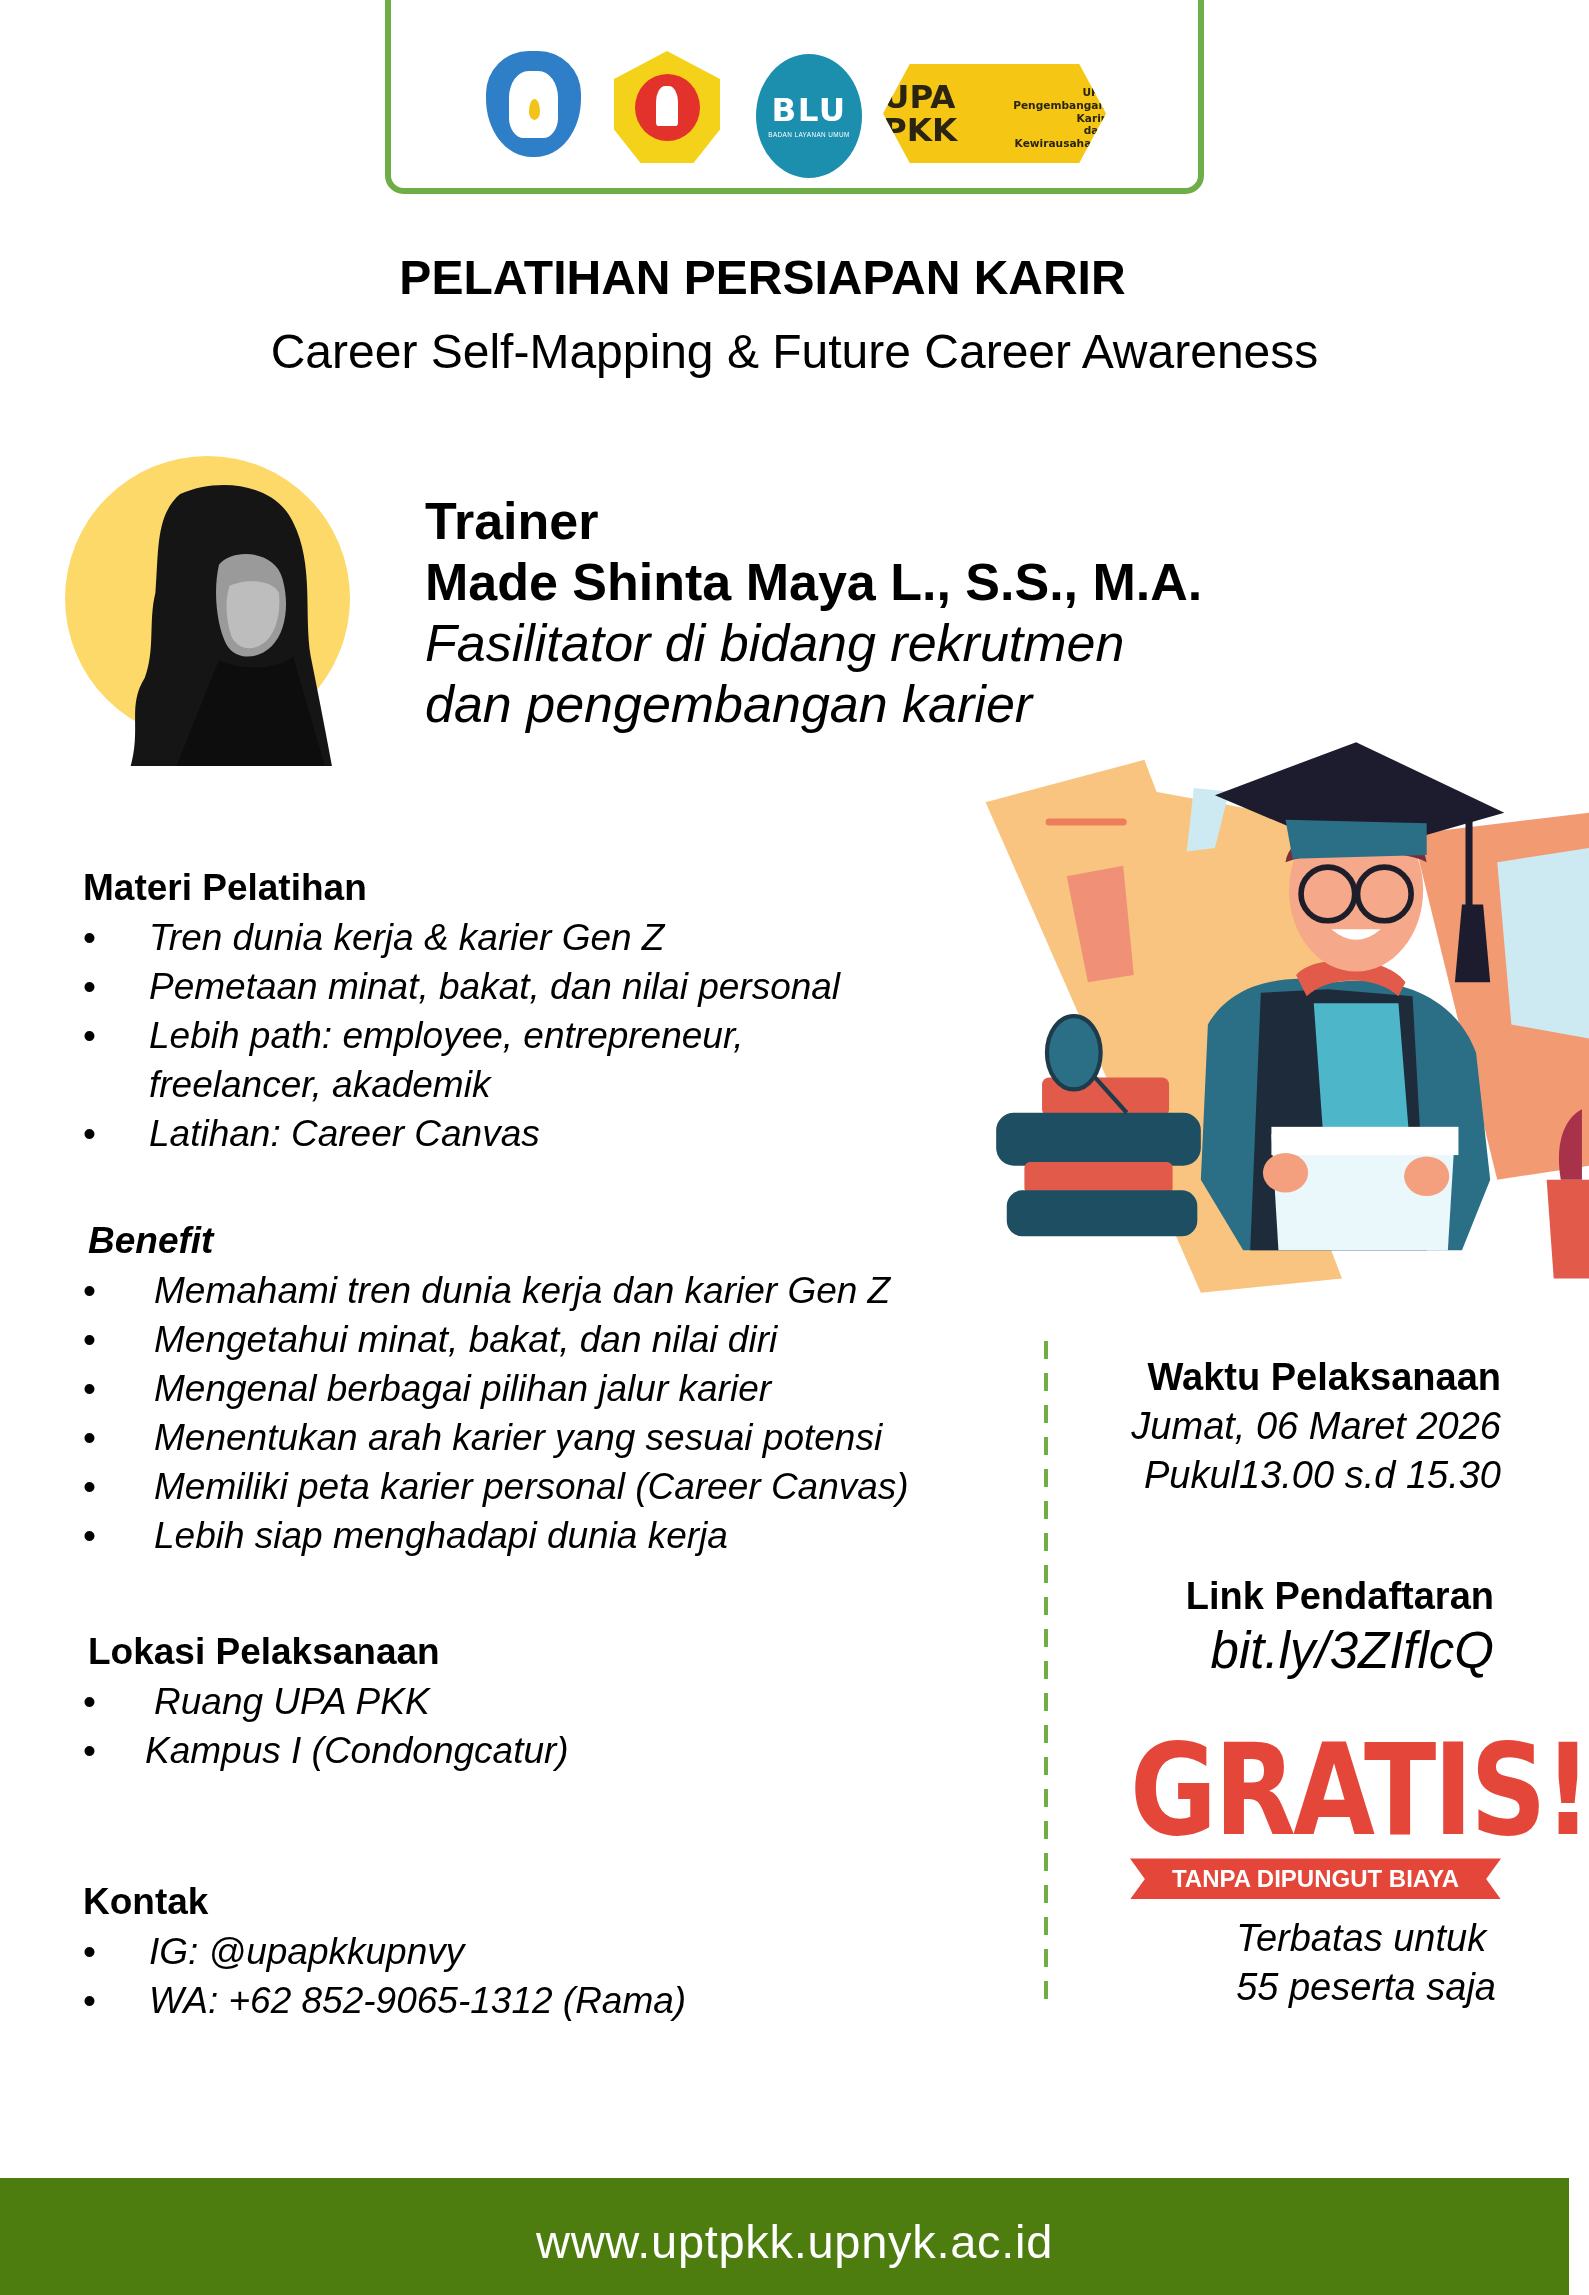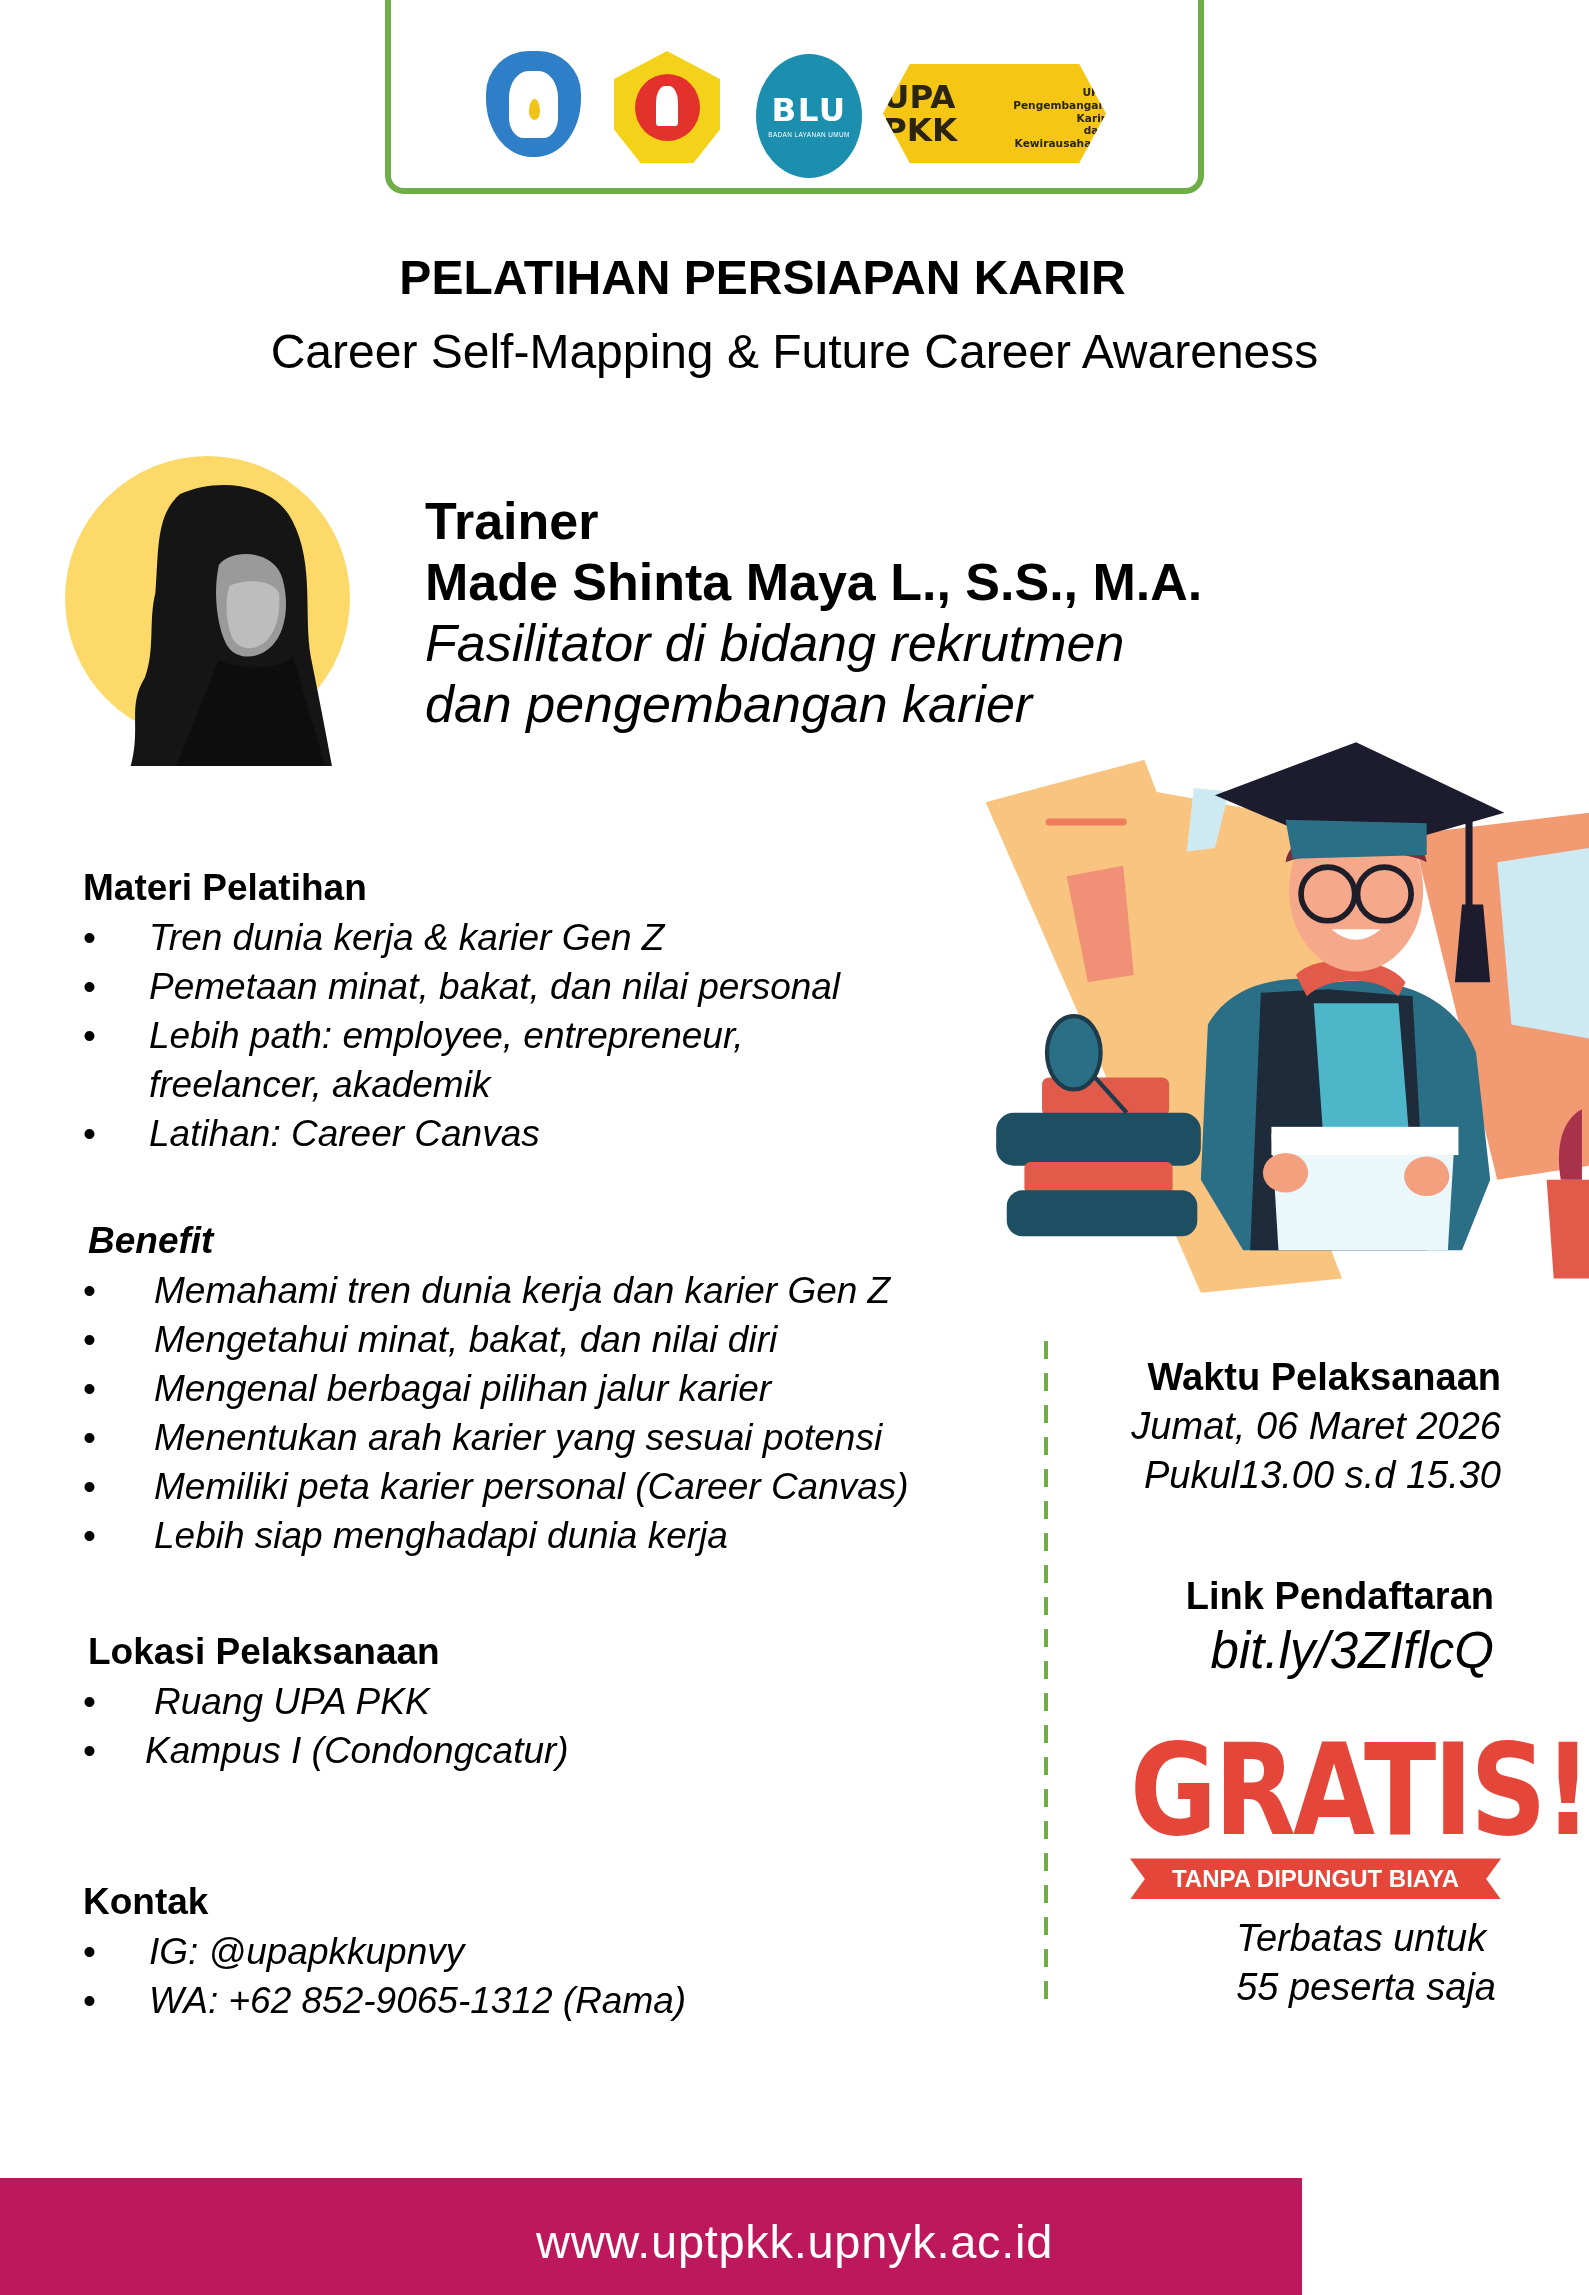--- a/index.html
+++ b/index.html
@@ -62,21 +62,21 @@
   .link-url { font-style:italic; font-size:51px; line-height:59px; display:block; }
 
   .gratis { left:1130px; top:1727px; width:371px; }
   .gratis .word { font-family:"DejaVu Sans", sans-serif; font-weight:bold; font-size:106px; line-height:106px;
                   color:#E5463A; letter-spacing:-2.8px; transform:scaleY(1.2); transform-origin:top; display:block; text-align:center; }
   .gratis .ribbon { margin-top:25.4px; height:41px; background:#E5463A; color:#fff; font-weight:bold; font-size:24px; line-height:41px; text-align:center;
                     clip-path:polygon(0 0, 100% 0, 96% 50%, 100% 100%, 0 100%, 4% 50%); }
   .limit { right:93px; top:1914px; font-style:italic; font-size:38px; line-height:49px; position:absolute; }
 
   
-  .footer { left:0; top:2178px; width:1302px; height:118px; background:#be185d; }
+  .footer { left:0; top:2178px; width:1569px; height:118px; background:#4d7c0f; }
   .footer-url { position:absolute; left:0; width:1589px; top:35px; text-align:center; color:#fff; font-size:47px; line-height:57px; letter-spacing:0.7px; }
 </style>
 </head>
 <body>
 
 <div class="abs logo-card"></div>
 
 <div class="logo logo-kemdik">
   <div class="inner">
       <div class="flame"></div>

